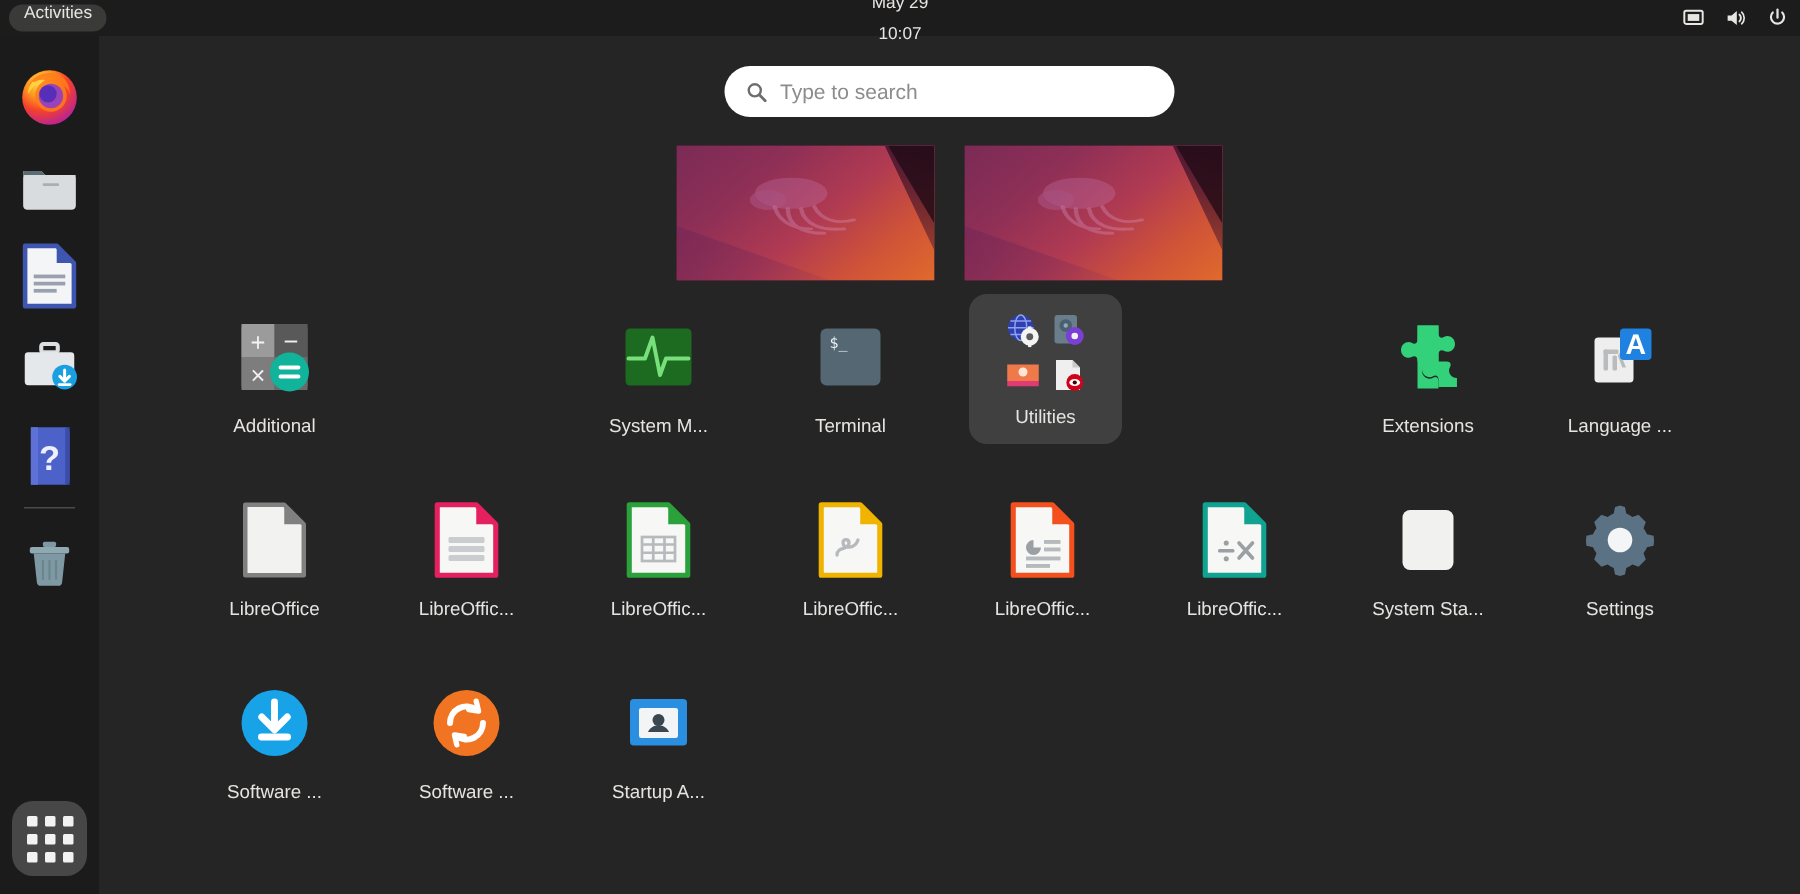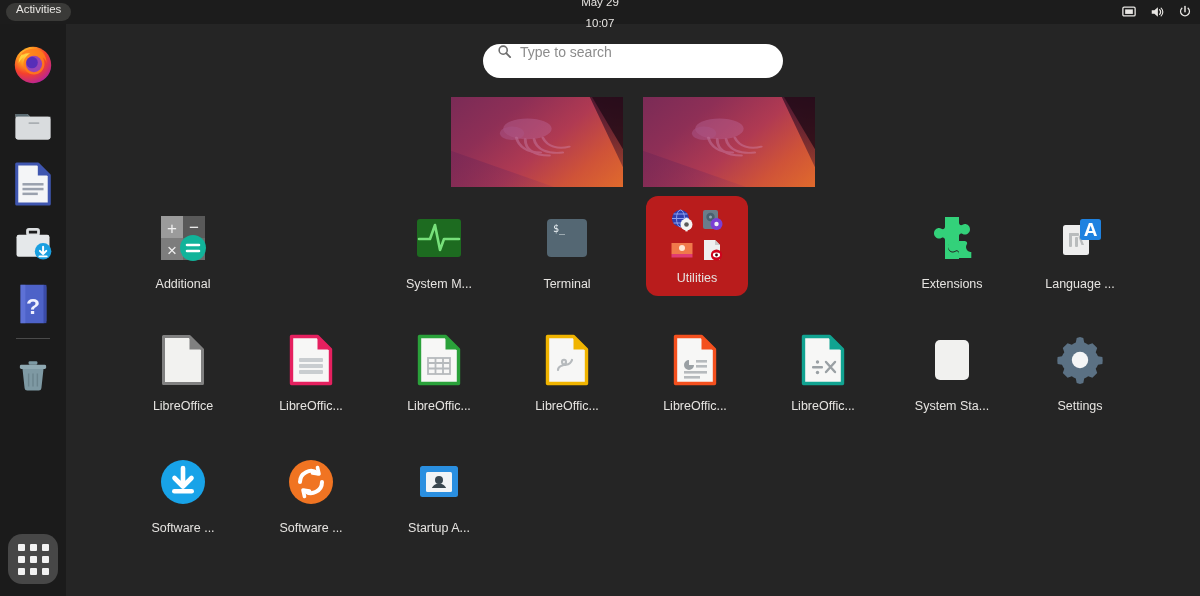--- a/index.html
+++ b/index.html
@@ -48,21 +48,21 @@
     border-radius:14px;background:#474747;
     display:flex;align-items:center;justify-content:center;
   }
   #show-apps .dotgrid{display:grid;grid-template-columns:repeat(3,7px);
     grid-template-rows:repeat(3,7px);gap:5px;}
   #show-apps .dotgrid i{display:block;width:7px;height:7px;background:#f2f2f2;border-radius:1px;}
 
   
   #search{
     position:absolute;left:483px;top:44px;width:300px;height:34px;
-    background:#ffffff;border-radius:17px;display:flex;align-items:flex-start;
+    background:#ffffff;border-radius:17px;display:flex;align-items:center;
     padding:0 14px;box-sizing:border-box;
   }
   #search .mag{width:15px;height:15px;margin-right:8px;flex:0 0 auto;}
   #search .ph{color:#8c8c8c;font-size:14px;}
 
   
   #workspaces{
     position:absolute;left:0;right:0;top:97px;height:90px;
     display:flex;justify-content:center;align-items:center;gap:20px;
     padding-left:66px;box-sizing:border-box;
@@ -92,21 +92,21 @@
     position:absolute;width:116px;text-align:center;
   }
   .app .iconbox{
     width:116px;height:66px;display:flex;align-items:center;justify-content:center;
   }
   .app .label{
     margin-top:6px;color:#e6e4e1;font-size:12.5px;line-height:15px;
     white-space:nowrap;overflow:hidden;text-overflow:clip;
   }
   .app.selected{
-    background:#b91c1c;border-radius:12px;
+    background:#404040;border-radius:12px;
     padding:9px 0 10px 0;margin-top:-9px;
   }
 
   
   .folder-mini{display:grid;grid-template-columns:repeat(2,24px);
     grid-template-rows:repeat(2,24px);gap:6px;}
   .folder-mini > span{display:flex;align-items:center;justify-content:center;}
 </style>
 </head>
 <body>

